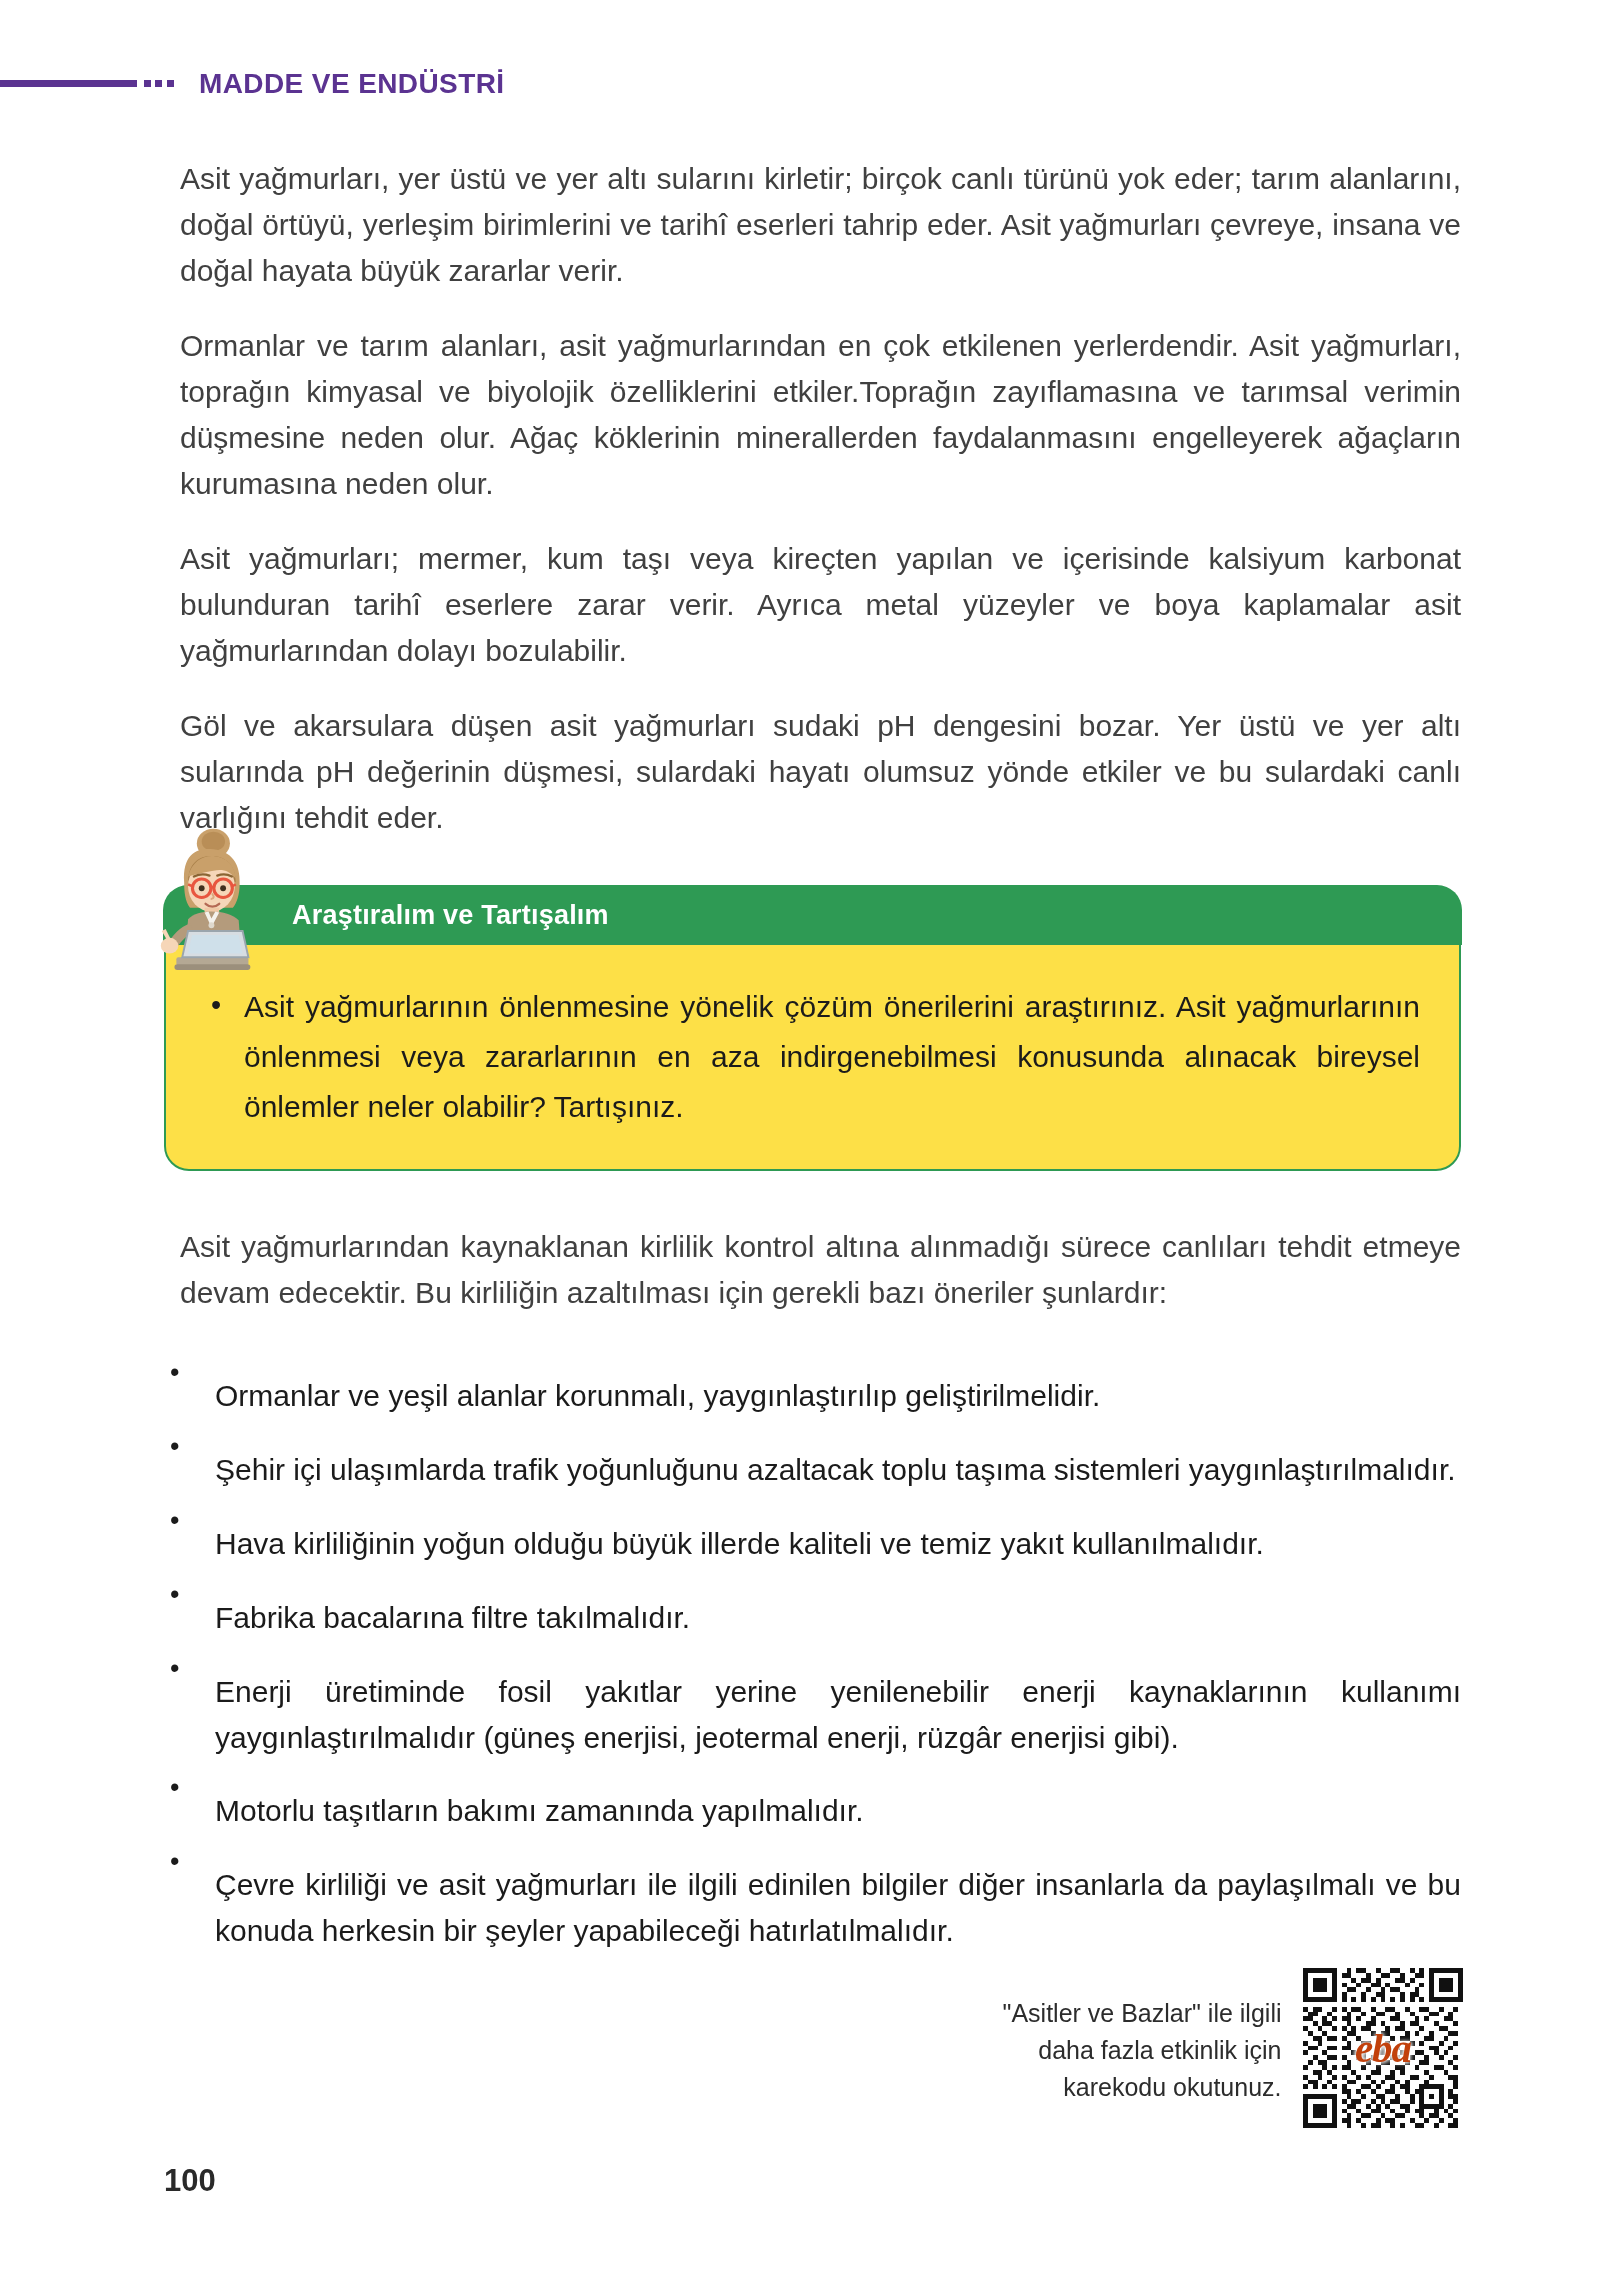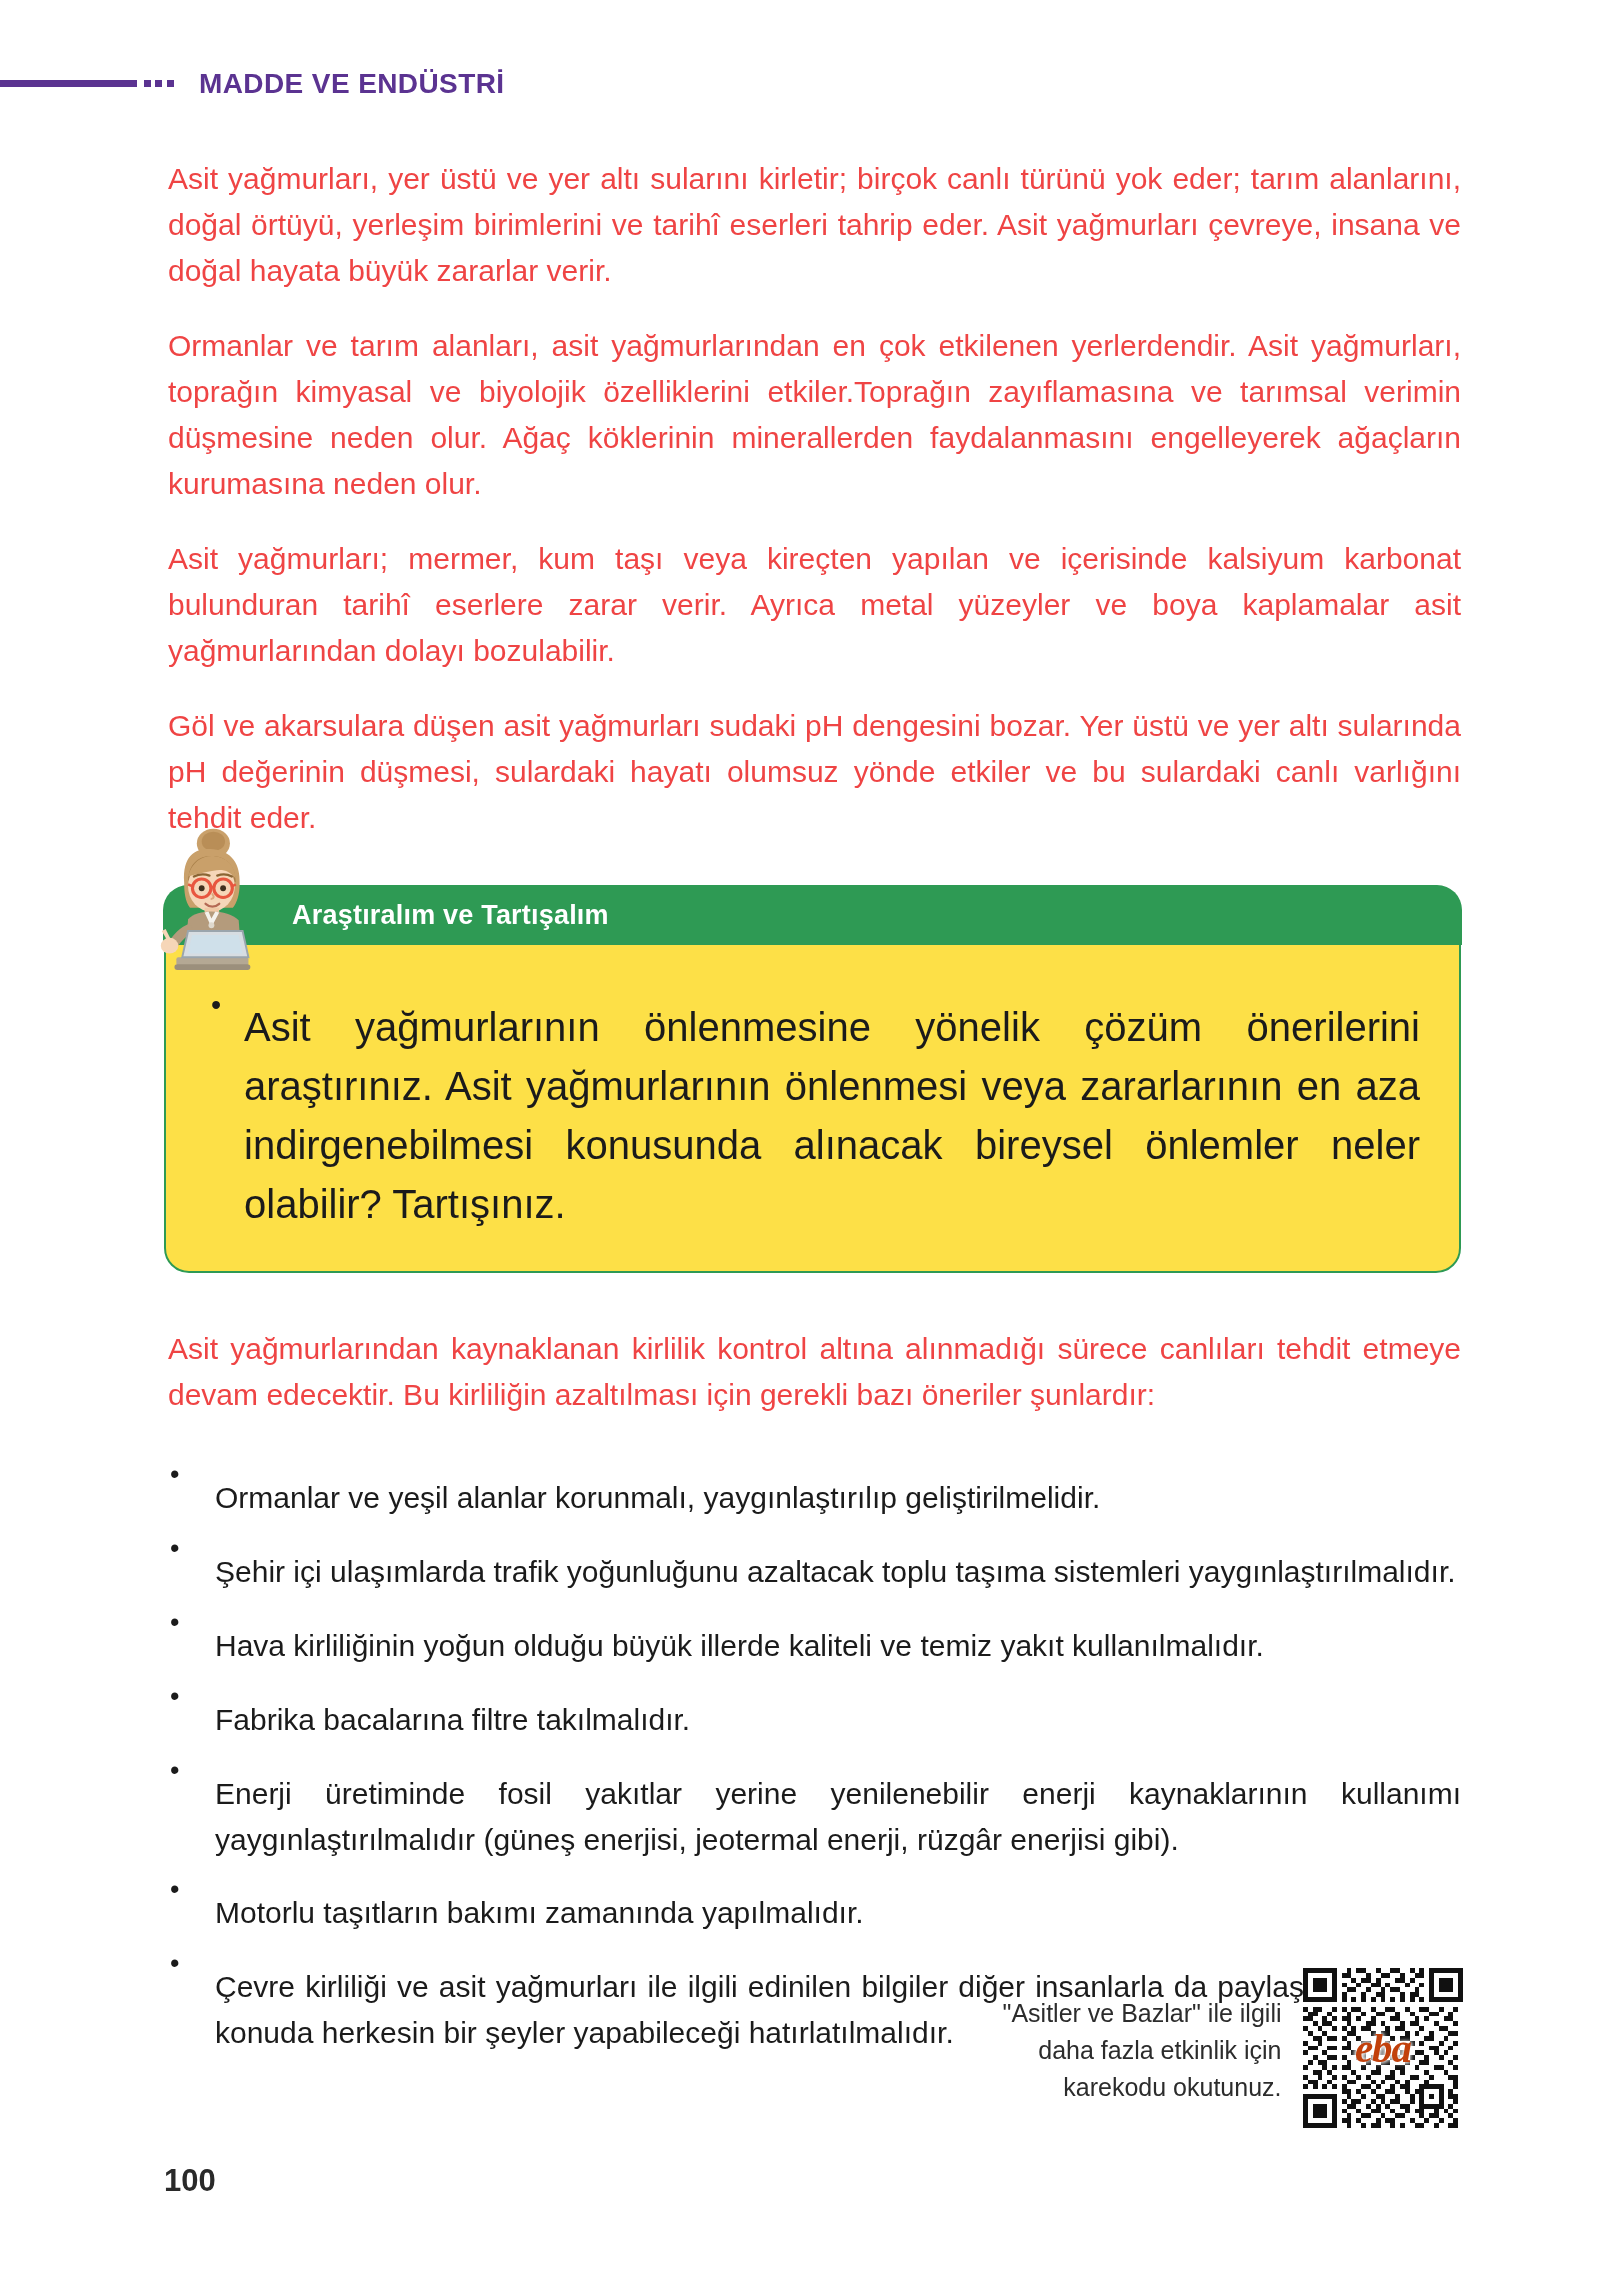--- a/index.html
+++ b/index.html
@@ -61,26 +61,26 @@
 
   
   .content {
     position: absolute;
     left: 164px;
     top: 156px;
     width: 1297px;
   }
 
   p.body-text {
-    margin: 0 0 29px 4px;
+    margin: 0 0 29px 16px;
     font-size: 30px;
     line-height: 46px;
     text-align: justify;
     text-justify: inter-word;
-    color: #ef4444;
+    color: #404040;
   }
   p.body-text:last-child { margin-bottom: 0; }
 
   
   .activity-box {
     position: relative;
     margin-top: 45px;
     border: 2.9px solid #2e9a54;
     border-radius: 25px;
     background: #fde047;
@@ -119,25 +119,24 @@
     width: 39px;
     font-size: 29px;
     line-height: 46px;
     color: #1b1b1b;
     text-align: left;
     padding-left: 5.9px;
     box-sizing: border-box;
   }
   .activity-text {
     flex: 1 1 auto;
-    font-size: 40px;
-    line-height: 59px;
+    font-size: 30px;
+    line-height: 50px;
     text-align: justify;
     color: #1b1b1b;
-    margin-top: 16px;
   }
 
   
   .teacher {
     position: absolute;
     left: -21.5px;
     top: -66px;
     width: 127px;
     height: 185px;
     z-index: 5;

